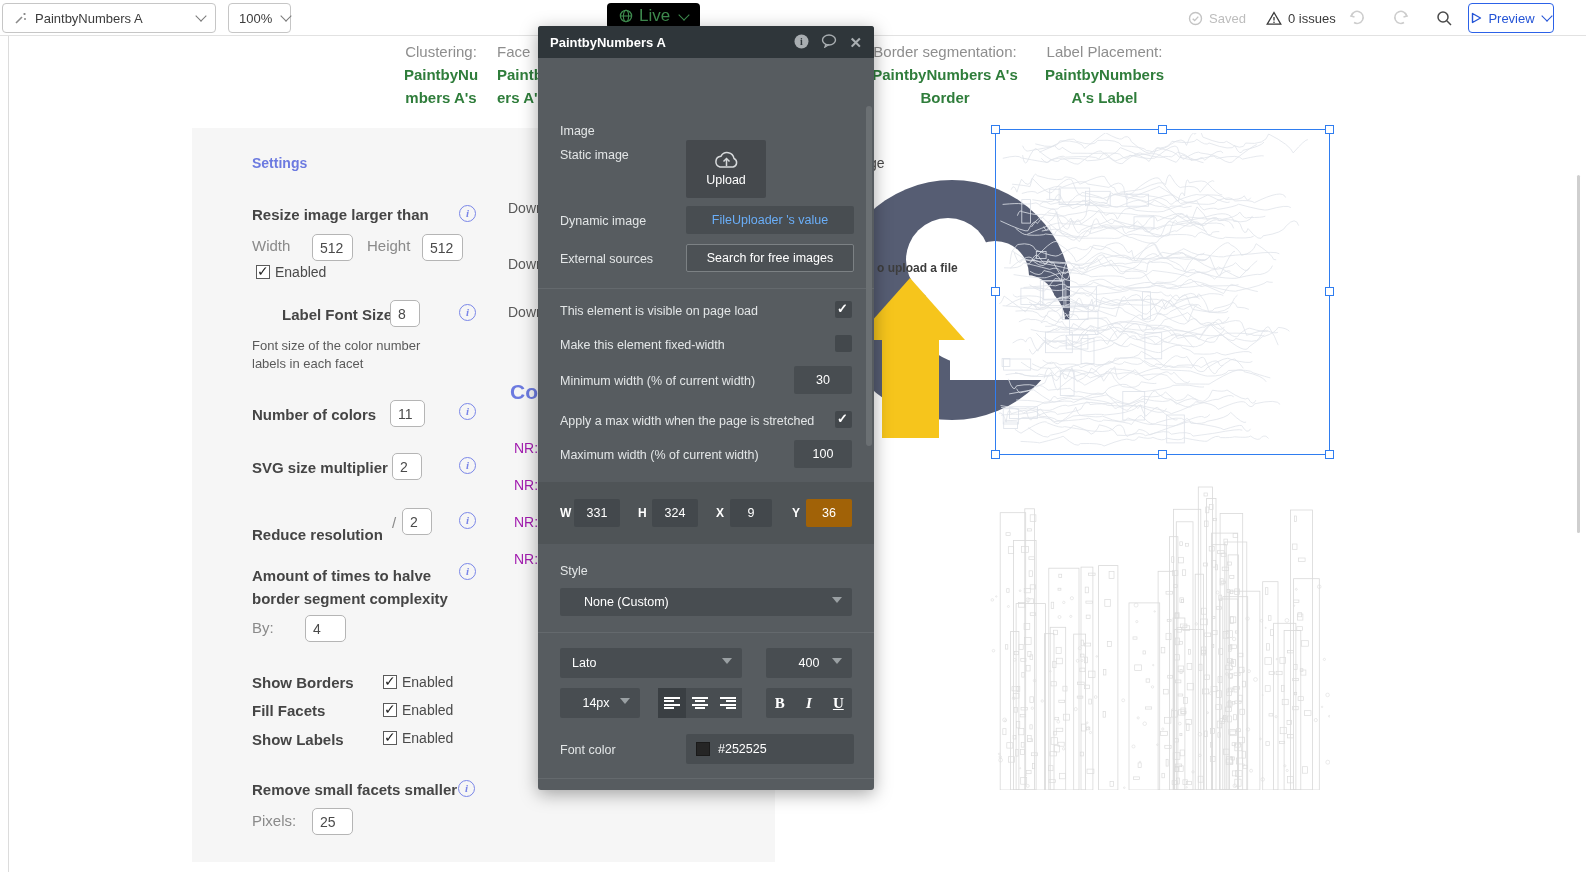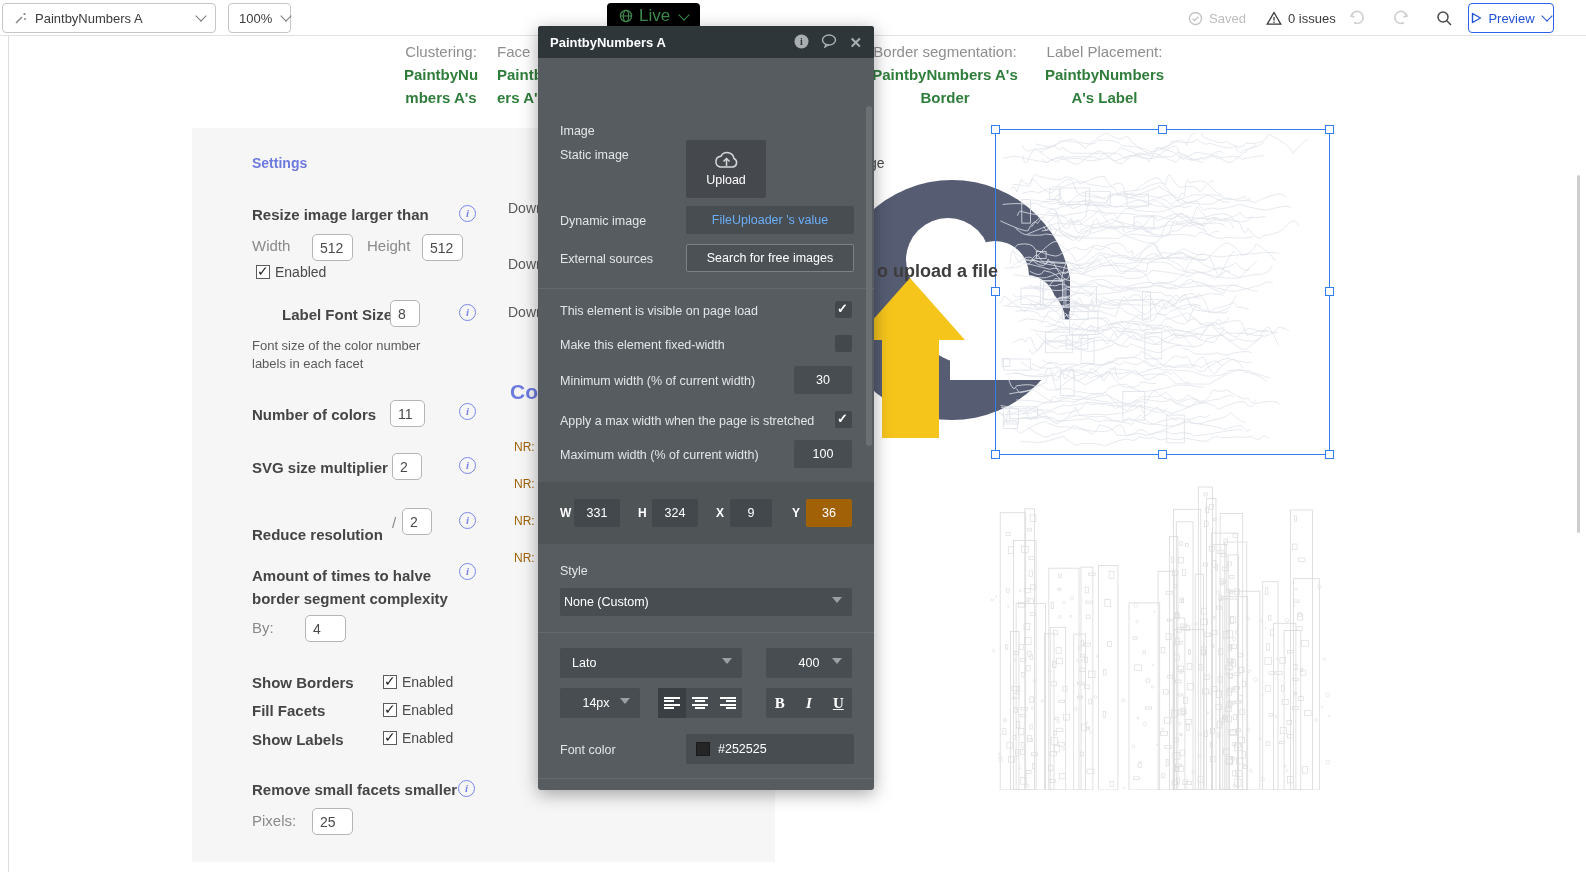--- a/index.html
+++ b/index.html
@@ -41,26 +41,26 @@
     padding:0 7px; background:#fff; font-family:"Liberation Sans",sans-serif; }
   .info-ic { display:inline-block; width:17px; height:17px; border:1.5px solid #7a86e8; border-radius:50%;
     color:#7a86e8; font-size:11px; line-height:14px; text-align:center; font-style:italic; font-weight:bold;
     font-family:"Liberation Serif",serif; }
   .cb { display:inline-flex; align-items:center; gap:5px; font-size:14px; color:#4a4a4a; }
   .cb .box { width:14px; height:14px; border:1.5px solid #5a5a5a; background:#fff; position:relative; }
   .cb .box::after { content:"✓"; position:absolute; left:0px; top:-3px; font-size:14px; color:#222; }
 
   .mid-frag { position:absolute; font-size:14px; color:#5a5a5a; }
   .mid-head { position:absolute; font-size:21px; font-weight:bold; color:#6c7ae0; }
-  .mid-nr { position:absolute; font-size:12px; color:#a16207; }
+  .mid-nr { position:absolute; font-size:14px; color:#a21caf; }
 
   
   #uploader-g { position:absolute; left:830px; top:150px; width:240px; height:300px; z-index:1; }
   #uploader-heading-frag { position:absolute; left:869px; top:155px; font-size:14px; color:#4a4a4a; z-index:1; }
-  #uploader-caption-frag { position:absolute; left:877px; top:261px; font-size:18px; font-weight:bold; color:#3d3d3d; z-index:6; }
+  #uploader-caption-frag { position:absolute; left:877px; top:261px; font-size:12px; font-weight:bold; color:#3d3d3d; z-index:6; }
 
   
   #sel-rect { position:absolute; left:995px; top:129px; width:335px; height:326px;
     border:1.5px solid #2f7df0; z-index:2; }
   .handle { position:absolute; width:9px; height:9px; background:#fff; border:1.5px solid #2f7df0; }
   #sketch-a { position:absolute; left:999px; top:133px; width:327px; height:318px; z-index:1; }
   #sketch-b { position:absolute; left:990px; top:465px; width:340px; height:325px; z-index:1; }
 
   
   #prop-panel { position:absolute; left:538px; top:26px; width:336px; height:764px; background:#575c60;
@@ -857,21 +857,21 @@
       <div class="pp-field" style="left:36px; top:17px; width:46px; height:28px; background:#43484c;">331</div>
       <span class="geom-label" style="left:100px; top:24px;">H</span>
       <div class="pp-field" style="left:114px; top:17px; width:46px; height:28px; background:#43484c;">324</div>
       <span class="geom-label" style="left:178px; top:24px;">X</span>
       <div class="pp-field" style="left:192px; top:17px; width:42px; height:28px; background:#43484c;">9</div>
       <span class="geom-label" style="left:254px; top:24px;">Y</span>
       <div class="pp-field" style="left:268px; top:17px; width:46px; height:28px; background:#a16207;">36</div>
     </div>
 
     <div class="pp-label" style="top:462px;">Style</div>
-    <div class="pp-field" style="left:22px; top:486px; width:292px; height:28px; justify-content:flex-start; padding-left:4px; cursor:pointer;">
+    <div class="pp-field" style="left:22px; top:486px; width:292px; height:28px; justify-content:flex-start; padding-left:24px; cursor:pointer;">
       <span>None (Custom)</span>
       <span class="pp-chev"></span>
     </div>
 
     <div class="pp-div" style="top:530px;"></div>
 
     <div class="pp-field" style="left:22px; top:546px; width:182px; height:30px; justify-content:flex-start; padding-left:12px; cursor:pointer;">
       <span>Lato</span>
       <span class="pp-chev"></span>
     </div>

